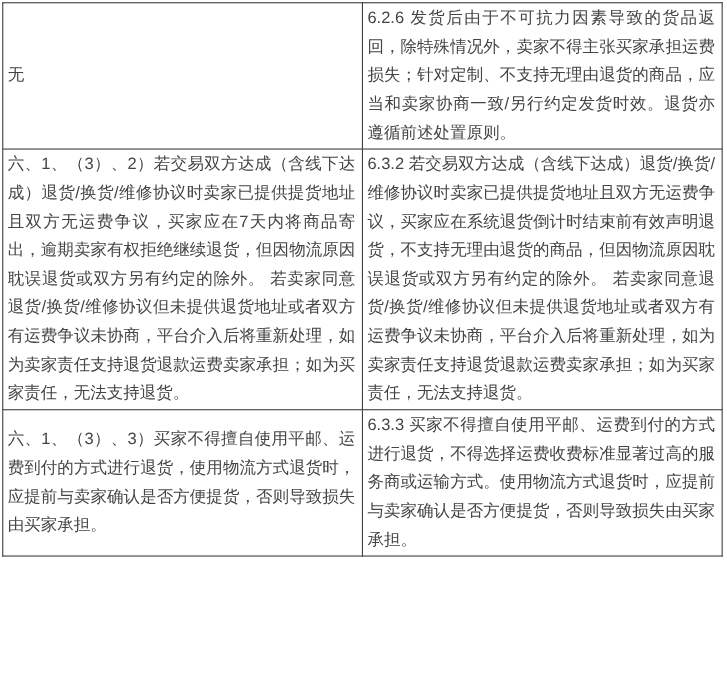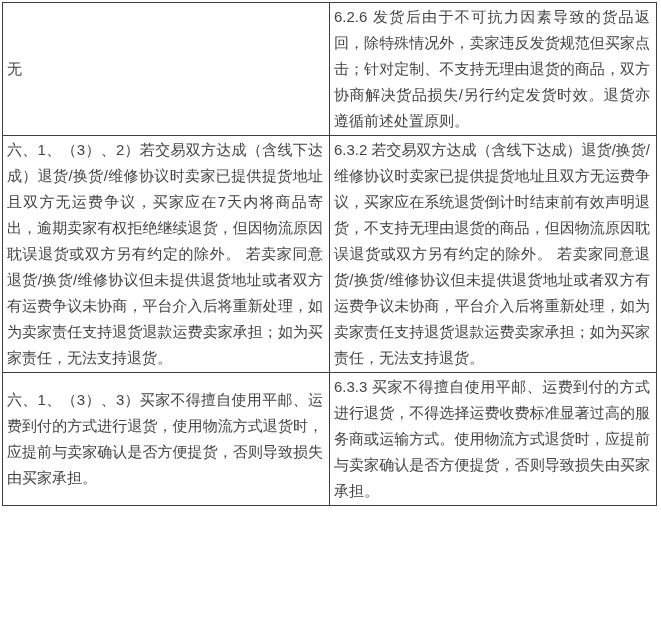--- a/index.html
+++ b/index.html
@@ -39,21 +39,21 @@
   tr.r4 td { height: 103px; }
 </style>
 </head>
 <body>
 
 <div class="table-wrap">
   <table class="rules">
     <tbody>
       <tr class="r2">
         <td>无</td>
-        <td>6.2.6 发货后由于不可抗力因素导致的货品返回，除特殊情况外，卖家违反发货规范但买家点击；针对定制、不支持无理由退货的商品，双方协商解决货品损失/另行约定发货时效。退货亦遵循前述处置原则。</td>
+        <td>6.2.6 发货后由于不可抗力因素导致的货品返回，除特殊情况外，卖家不得主张买家承担运费损失；针对定制、不支持无理由退货的商品，应当和卖家协商一致/另行约定发货时效。退货亦遵循前述处置原则。</td>
       </tr>
       <tr class="r3">
         <td>六、1、（3）、2）若交易双方达成（含线下达成）退货/换货/维修协议时卖家已提供提货地址且双方无运费争议，买家应在7天内将商品寄出，逾期卖家有权拒绝继续退货，但因物流原因耽误退货或双方另有约定的除外。 若卖家同意退货/换货/维修协议但未提供退货地址或者双方有运费争议未协商，平台介入后将重新处理，如为卖家责任支持退货退款运费卖家承担；如为买家责任，无法支持退货。</td>
         <td>6.3.2 若交易双方达成（含线下达成）退货/换货/维修协议时卖家已提供提货地址且双方无运费争议，买家应在系统退货倒计时结束前有效声明退货，不支持无理由退货的商品，但因物流原因耽误退货或双方另有约定的除外。 若卖家同意退货/换货/维修协议但未提供退货地址或者双方有运费争议未协商，平台介入后将重新处理，如为卖家责任支持退货退款运费卖家承担；如为买家责任，无法支持退货。</td>
       </tr>
       <tr class="r4">
         <td>六、1、（3）、3）买家不得擅自使用平邮、运费到付的方式进行退货，使用物流方式退货时，应提前与卖家确认是否方便提货，否则导致损失由买家承担。</td>
         <td>6.3.3 买家不得擅自使用平邮、运费到付的方式进行退货，不得选择运费收费标准显著过高的服务商或运输方式。使用物流方式退货时，应提前与卖家确认是否方便提货，否则导致损失由买家承担。</td>
       </tr>
 

